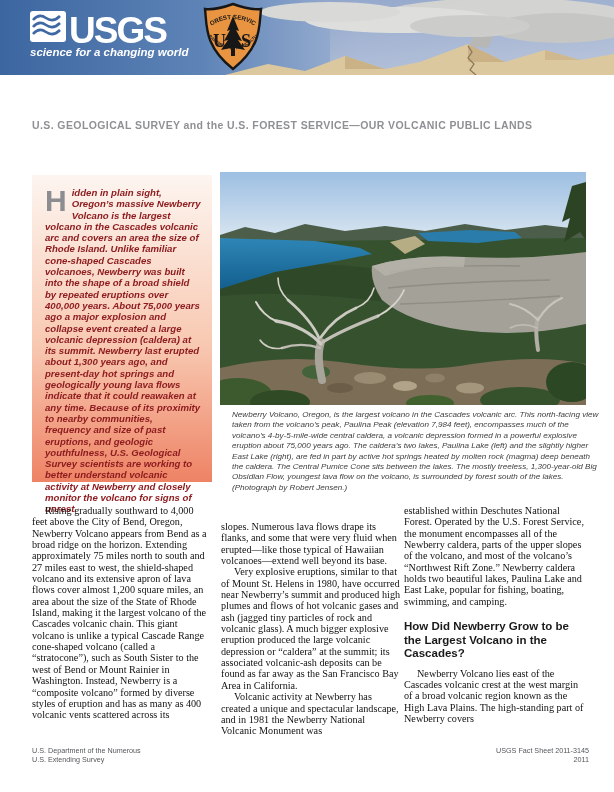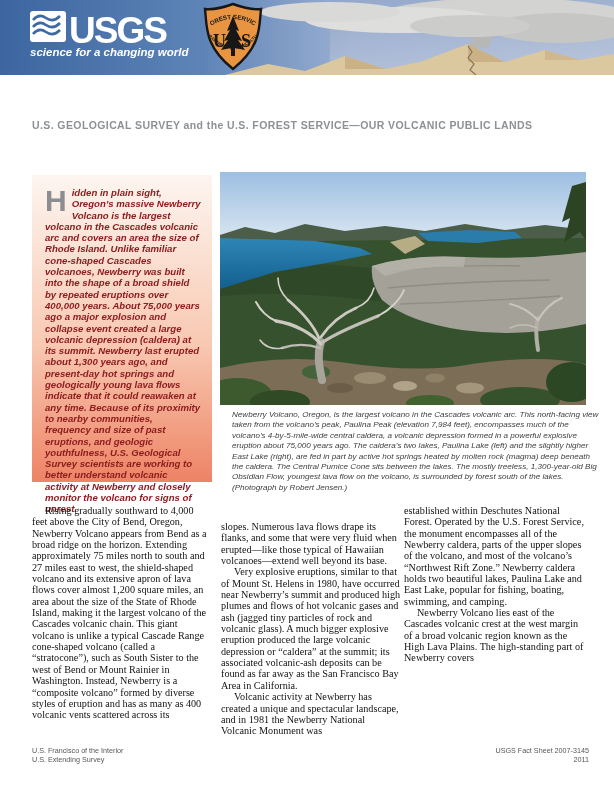--- a/index.html
+++ b/index.html
@@ -190,25 +190,26 @@
   <div class="col col1">
     <p>Rising gradually southward to 4,000 feet above the City of Bend, Oregon, Newberry Volcano appears from Bend as a broad ridge on the horizon. Extending approximately 75 miles north to south and 27 miles east to west, the shield-shaped volcano and its extensive apron of lava flows cover almost 1,200 square miles, an area about the size of the State of Rhode Island, making it the largest volcano of the Cascades volcanic chain. This giant volcano is unlike a typical Cascade Range cone-shaped volcano (called a “stratocone”), such as South Sister to the west of Bend or Mount Rainier in Washington. Instead, Newberry is a “composite volcano” formed by diverse styles of eruption and has as many as 400 volcanic vents scattered across its</p>
   </div>
   <div class="col col2">
     <p class="cont">slopes. Numerous lava flows drape its flanks, and some that were very fluid when erupted—like those typical of Hawaiian volcanoes—extend well beyond its base.</p>
     <p>Very explosive eruptions, similar to that of Mount St. Helens in 1980, have occurred near Newberry’s summit and produced high plumes and flows of hot volcanic gases and ash (jagged tiny particles of rock and volcanic glass). A much bigger explosive eruption produced the large volcanic depression or “caldera” at the summit; its associated volcanic-ash deposits can be found as far away as the San Francisco Bay Area in California.</p>
     <p>Volcanic activity at Newberry has created a unique and spectacular landscape, and in 1981 the Newberry National Volcanic Monument was</p>
   </div>
   <div class="col col3">
     <p class="cont">established within Deschutes National Forest. Operated by the U.S. Forest Service, the monument encompasses all of the Newberry caldera, parts of the upper slopes of the volcano, and most of the volcano’s “Northwest Rift Zone.” Newberry caldera holds two beautiful lakes, Paulina Lake and East Lake, popular for fishing, boating, swimming, and camping.</p>
+    <h2>How Did Newberry Grow to be the Largest Volcano in the Cascades?</h2>
     <p>Newberry Volcano lies east of the Cascades volcanic crest at the west margin of a broad volcanic region known as the High Lava Plains. The high-standing part of Newberry covers</p>
   </div>
 
   <div class="foot-l">
-    <div>U.S. Francisco of the Interior</div>
+    <div>U.S. Department of the Numerous</div>
     <div>U.S. Extending Survey</div>
   </div>
   <div class="foot-r">
-    <div>USGS Fact Sheet 2007-3145</div>
+    <div>USGS Fact Sheet 2011-3145</div>
     <div>2011</div>
   </div>
 
 </div>
 
 </body></html>

